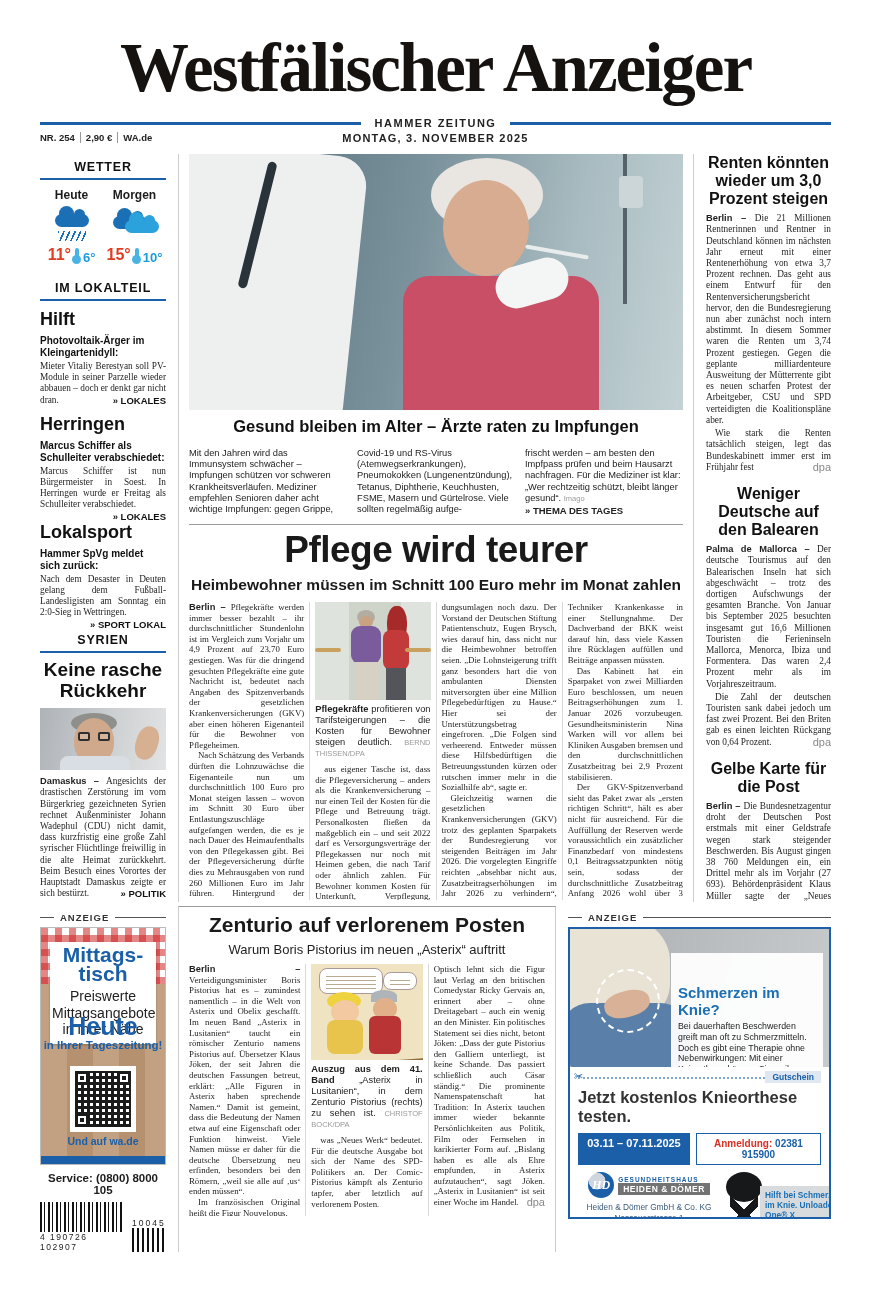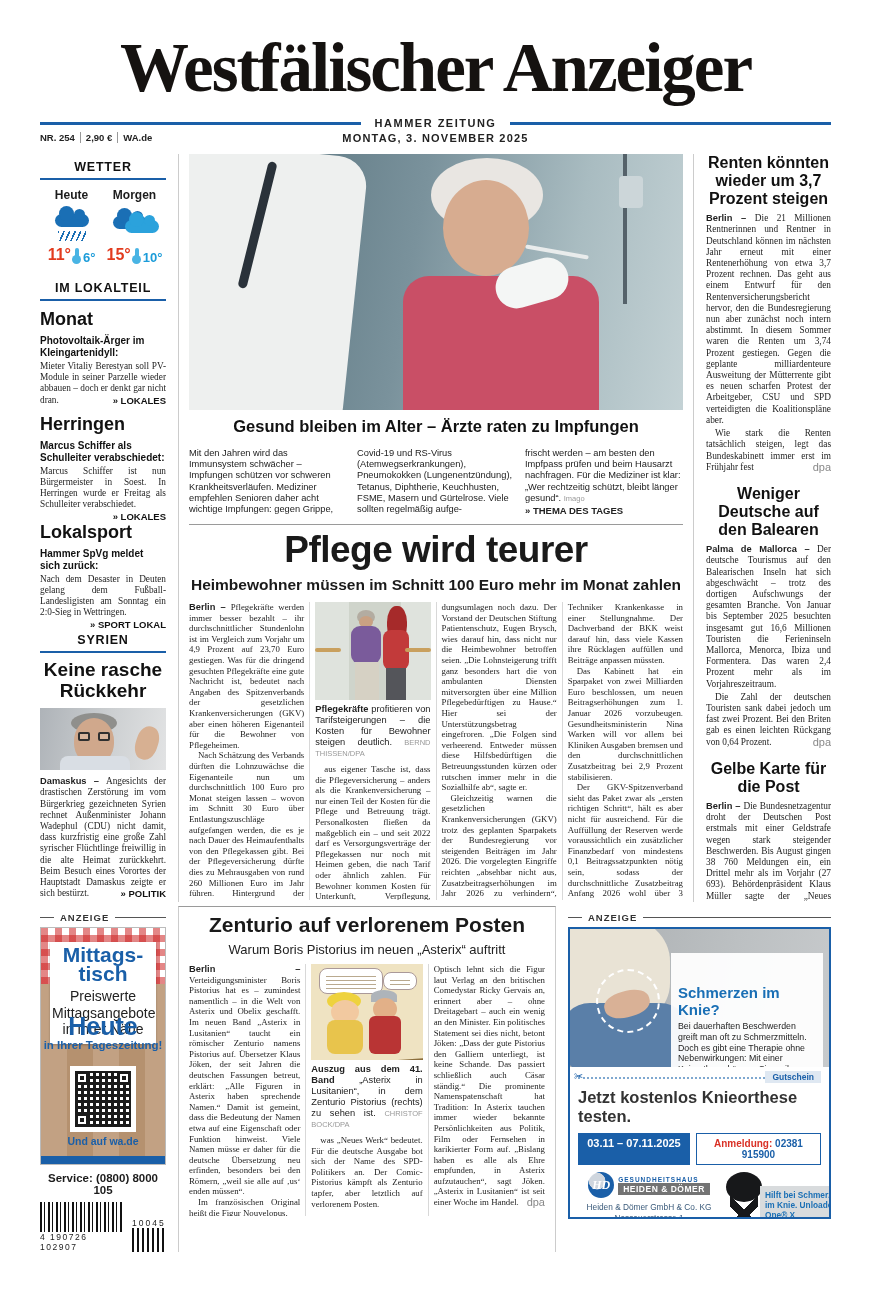--- a/index.html
+++ b/index.html
@@ -296,21 +296,21 @@
             <div class="wx-temps">
               <span class="t-high">15°</span><span class="thermo"></span><span class="t-low">10°</span>
             </div>
           </div>
         </div>
       </section>
 
       <div class="sec-head lk-head">IM LOKALTEIL</div>
 
       <section class="story">
-        <h3>Monat</h3>
+        <h3>Hilft</h3>
         <div class="lead">Photovoltaik-Ärger im Kleingartenidyll:</div>
         <p class="body-txt"><span>Mieter Vitaliy Berestyan soll PV-Module in seiner Parzelle wieder abbauen – doch er denkt gar nicht dran.</span><span class="ref">» LOKALES</span></p>
       </section>
 
       <section class="story">
         <h3>Herringen</h3>
         <div class="lead">Marcus Schiffer als Schulleiter verabschiedet:</div>
         <p class="body-txt"><span>Marcus Schiffer ist nun Bürgermeister in Soest. In Herringen wurde er Freitag als Schulleiter verabschiedet.</span><span class="ref">» LOKALES</span></p>
       </section>
 
@@ -397,21 +397,21 @@
             <p>Techniker Krankenkasse in einer Stellungnahme. Der Dachverband der BKK weist darauf hin, dass viele Kassen ihre Rücklagen auffüllen und Beiträge anpassen müssten.</p>
             <p>Das Kabinett hat ein Sparpaket von zwei Milliarden Euro beschlossen, um neuen Beitragserhöhungen zum 1. Januar 2026 vorzubeugen. Gesundheitsministerin Nina Warken will vor allem bei Kliniken Ausgaben bremsen und den durchschnittlichen Zusatzbeitrag bei 2,9 Prozent stabilisieren.</p>
             <p><span>Der GKV-Spitzenverband sieht das Paket zwar als „ersten richtigen Schritt“, hält es aber nicht für ausreichend. Für die Auffüllung der Reserven werde voraussichtlich ein zusätzlicher Finanzbedarf von mindestens 0,1 Beitragssatzpunkten nötig sein, sodass der durchschnittliche Zusatzbeitrag Anfang 2026 wohl über 3 Prozent liegen werde.</span><span class="agency">dpa</span></p>
           </div>
         </div>
       </section>
     </main>
 
     <aside class="rail-right">
       <article class="r-art">
-        <h2>Renten könnten wieder um 3,7 Prozent steigen</h2>
+        <h2>Renten könnten wieder um 3,0 Prozent steigen</h2>
         <p class="body-txt"><span class="dl">Berlin – </span><span>Die 21 Millionen Rentnerinnen und Rentner in Deutschland können im nächsten Jahr erneut mit einer Rentenerhöhung von etwa 3,7 Prozent rechnen. Das geht aus einem Entwurf für den Rentenversicherungsbericht hervor, den die Bundesregierung nun aber zunächst noch intern abstimmt. In diesem Sommer waren die Renten um 3,74 Prozent gestiegen. Gegen die geplante milliardenteure Ausweitung der Mütterrente gibt es neuen scharfen Protest der Arbeitgeber, CSU und SPD verteidigten die Koalitionspläne aber.</span></p>
         <p class="body-txt indent"><span>Wie stark die Renten tatsächlich steigen, legt das Bundeskabinett immer erst im Frühjahr fest</span><span class="agency">dpa</span></p>
       </article>
 
       <article class="r-art">
         <h2>Weniger Deutsche auf den Balearen</h2>
         <p class="body-txt"><span class="dl">Palma de Mallorca – </span><span>Der deutsche Tourismus auf den Balearischen Inseln hat sich abgeschwächt – trotz des dortigen Aufschwungs der gesamten Branche. Von Januar bis September 2025 besuchten insgesamt gut 16,6 Millionen Touristen die Ferieninseln Mallorca, Menorca, Ibiza und Formentera. Das waren 2,4 Prozent mehr als im Vorjahreszeitraum.</span></p>
         <p class="body-txt indent"><span>Die Zahl der deutschen Touristen sank dabei jedoch um fast zwei Prozent. Bei den Briten gab es einen leichten Rückgang von 0,64 Prozent.</span><span class="agency">dpa</span></p>
       </article>
 

